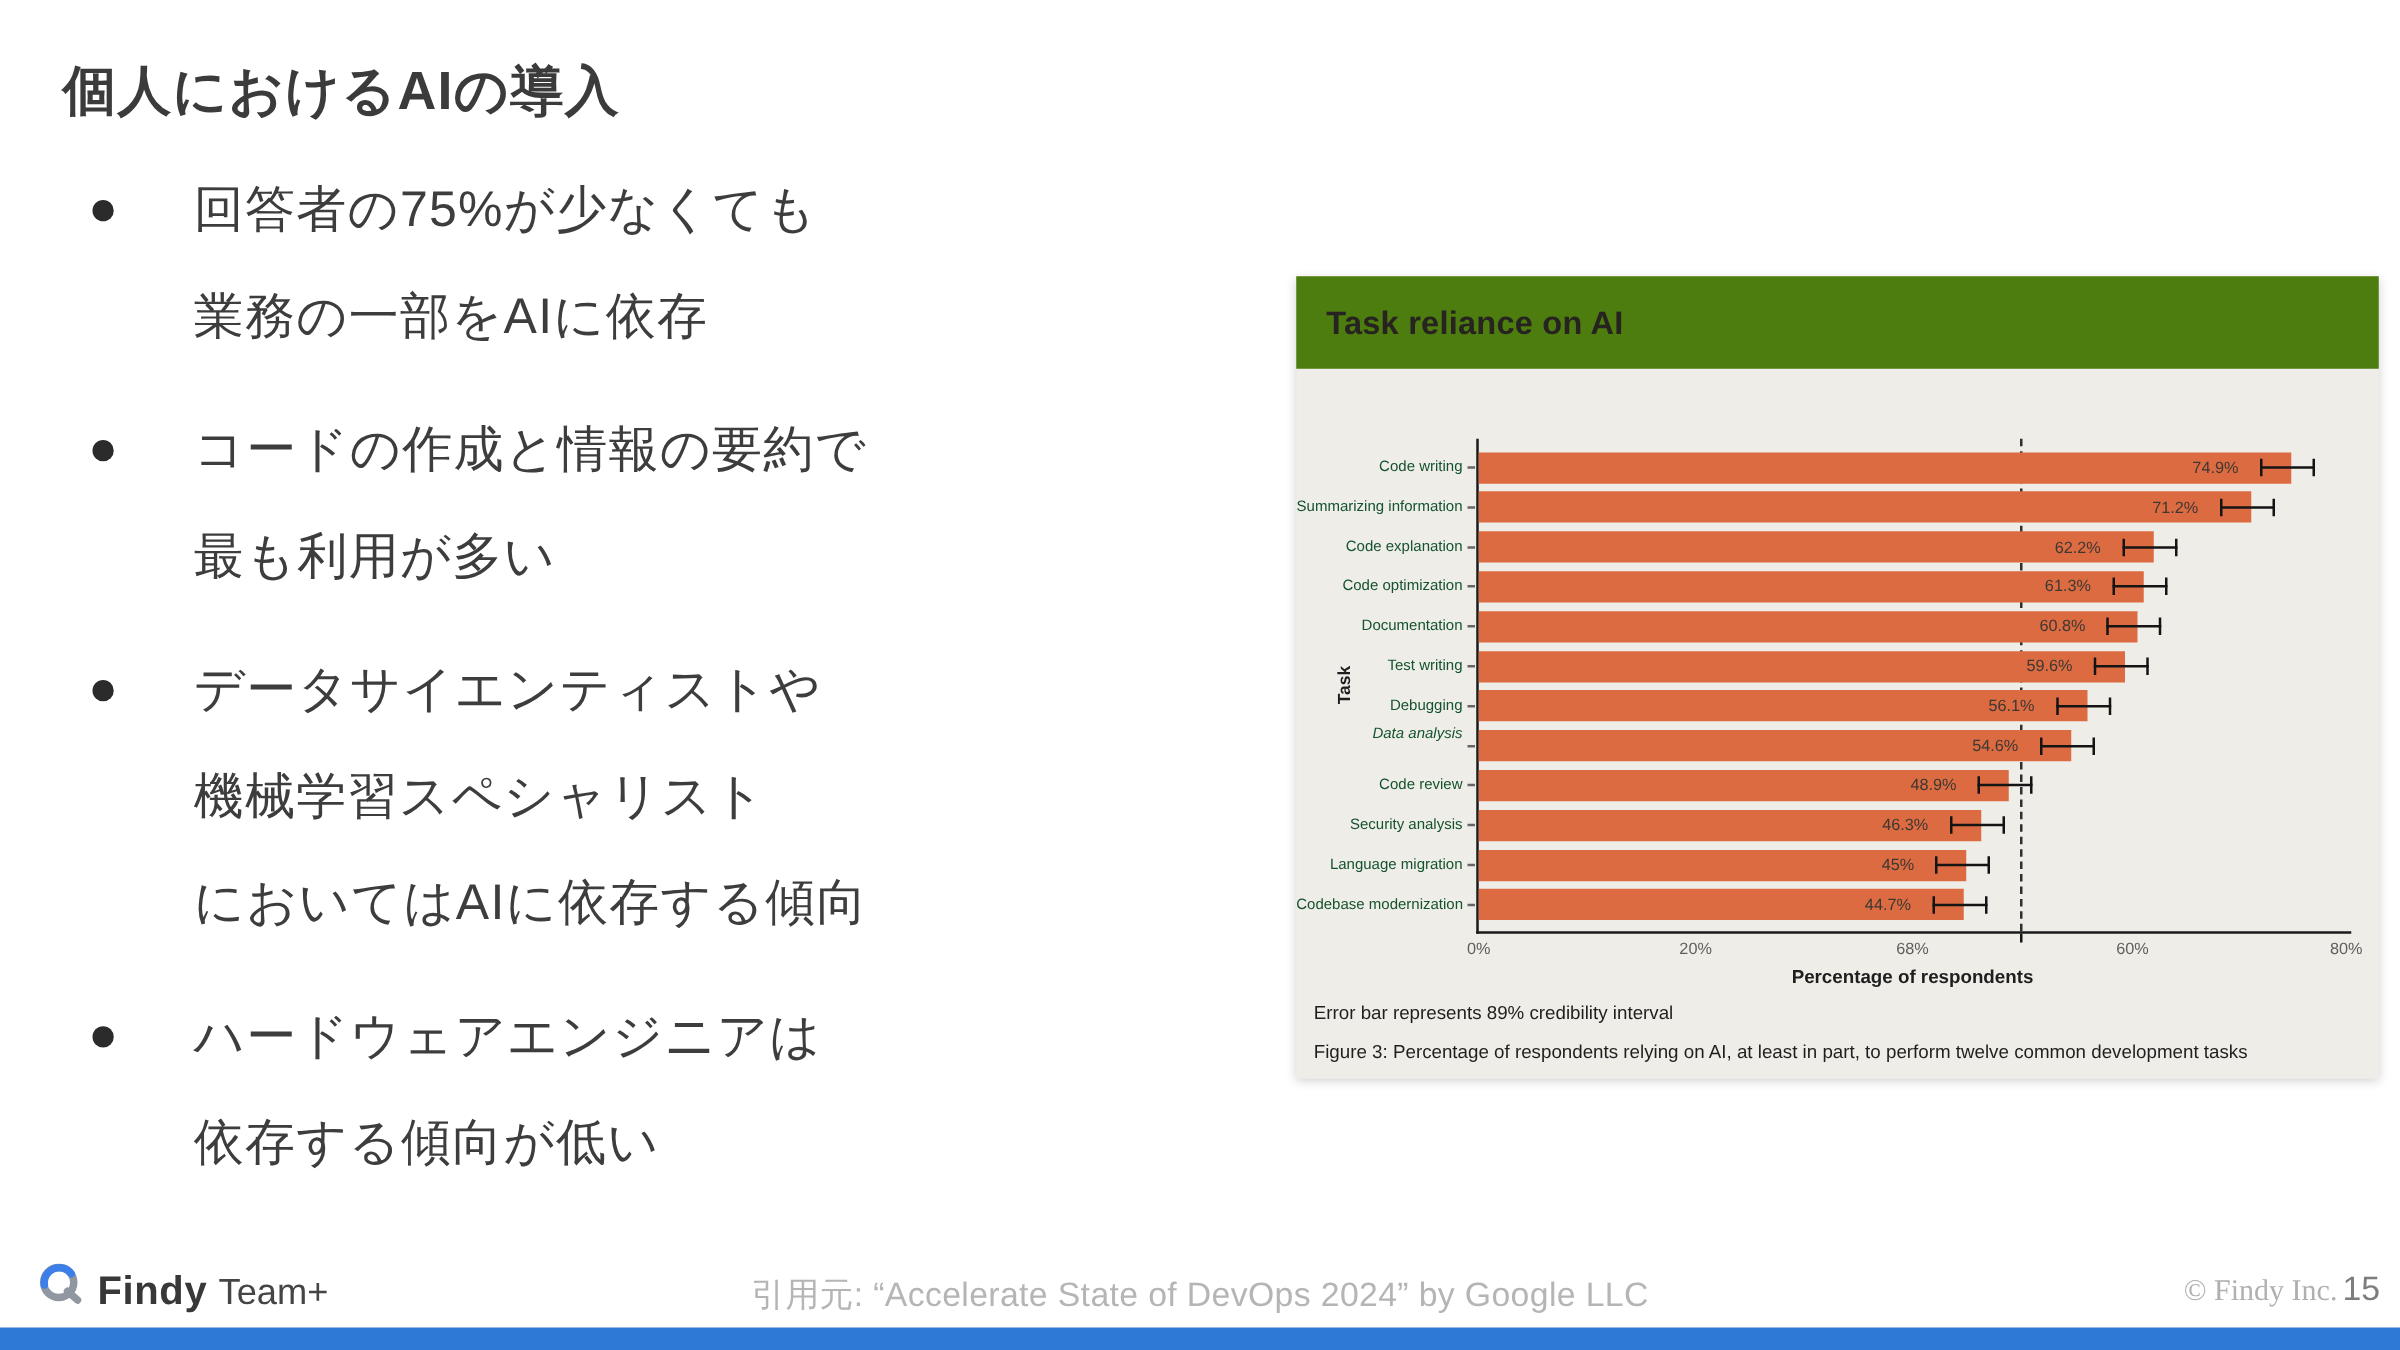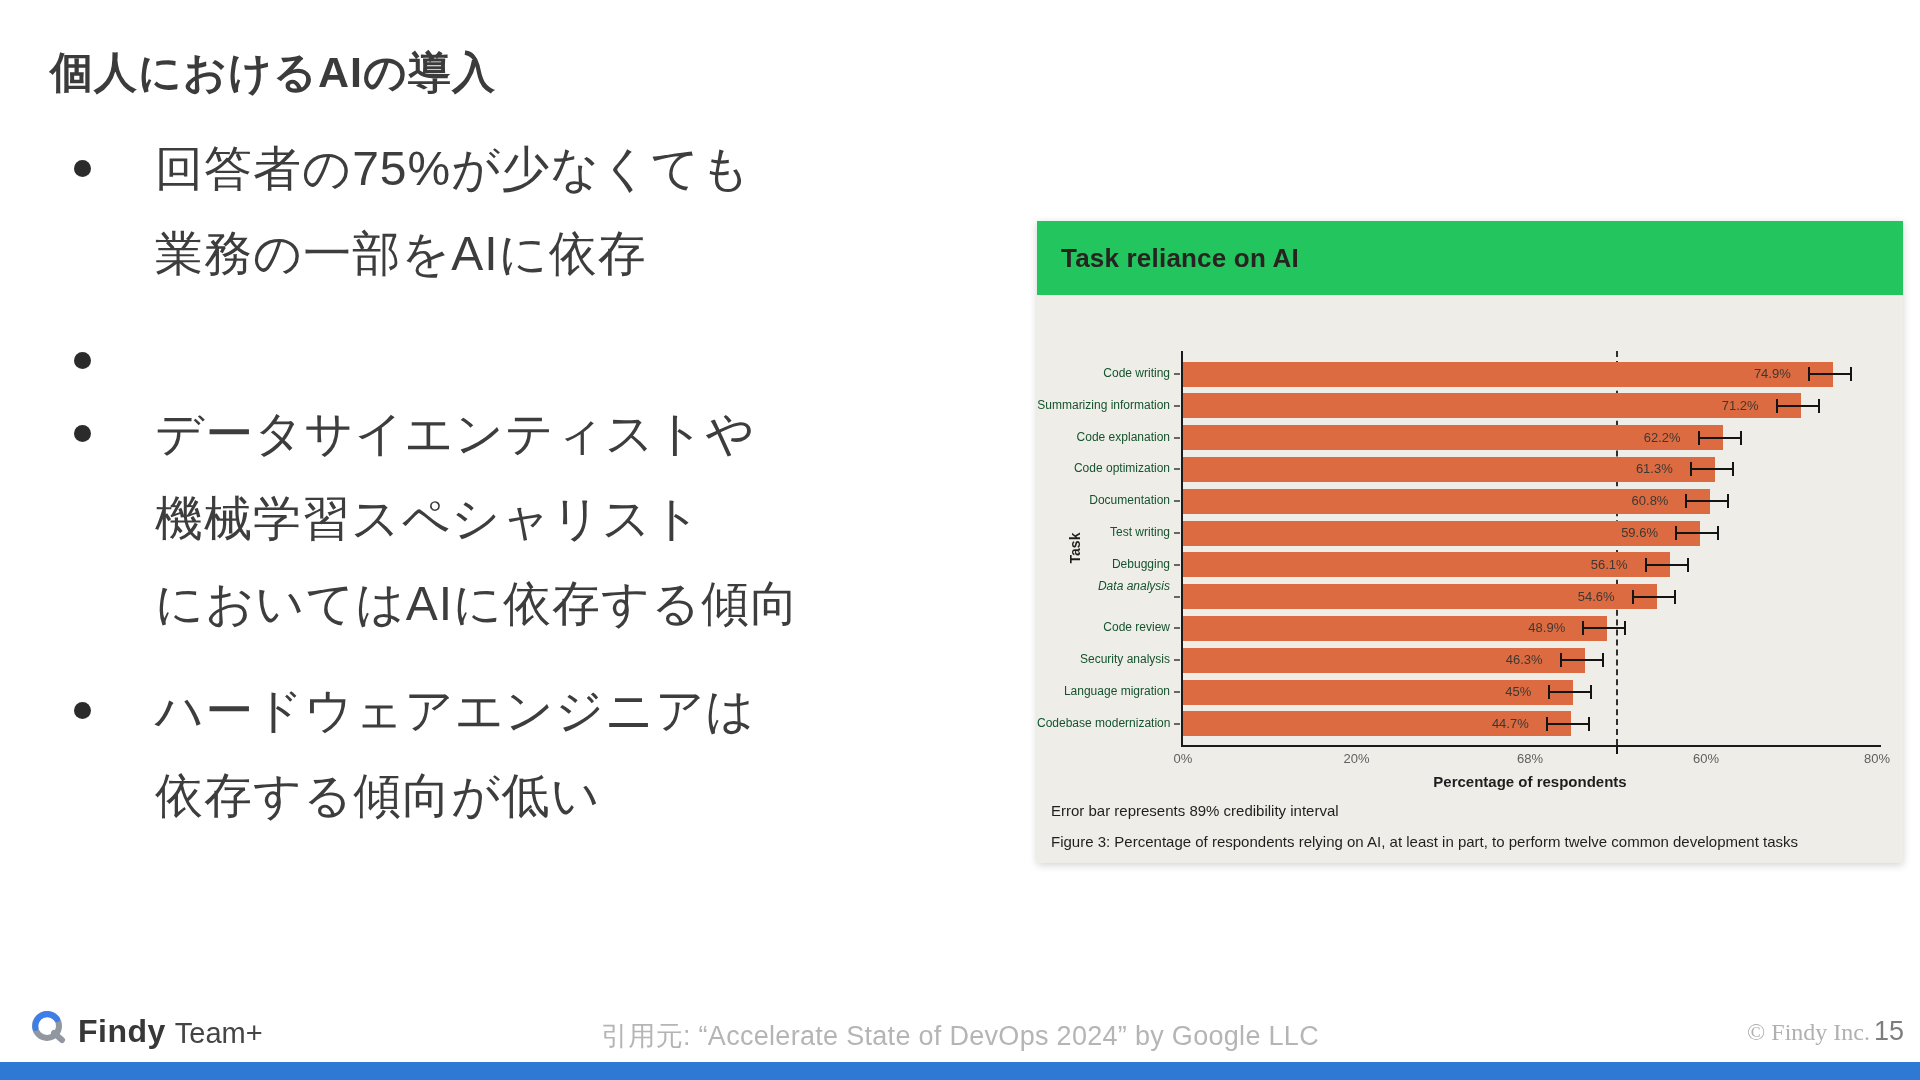--- a/index.html
+++ b/index.html
@@ -12,21 +12,21 @@
   .slide-title{
     position:absolute;left:50px;top:44px;
     font-size:43px;font-weight:700;color:#3b3b3b;letter-spacing:1px;
   }
   .bullet-list{position:absolute;left:60px;top:126px;width:920px;}
   .bullet{display:flex;margin-bottom:22px;}
   .dot{
     flex:0 0 17px;width:17px;height:17px;border-radius:50%;
     background:#2b2b2b;margin:34px 0 0 14px;
   }
-  .bullet-text{margin-left:64px;font-size:48px;line-height:85px;color:#3d3d3d;letter-spacing:1px;}
+  .bullet-text{margin-left:64px;font-size:40px;line-height:85px;color:#3d3d3d;letter-spacing:1px;}
   
   .chart-card{
     position:absolute;left:1037px;top:221px;width:866px;height:642px;
     background:#EFEDE8;box-shadow:0 2px 8px rgba(0,0,0,.18);
   }
   .chart-header{
     position:absolute;left:0;top:0;width:100%;height:74px;
     display:flex;align-items:center;
   }
   .chart-header .chart-title{
@@ -69,40 +69,44 @@
 <div class="bullet-list">
     <div class="bullet">
       <span class="dot"></span>
       <div class="bullet-text">
         <div>回答者の75%が少なくても</div>
         <div>業務の一部をAIに依存</div>
       </div>
     </div>
     <div class="bullet">
       <span class="dot"></span>
+      <div class="bullet-text">
+        <div>コードの作成と情報の要約で</div>
+        <div>最も利用が多い</div>
+      </div>
     </div>
     <div class="bullet">
       <span class="dot"></span>
       <div class="bullet-text">
         <div>データサイエンティストや</div>
         <div>機械学習スペシャリスト</div>
         <div>においてはAIに依存する傾向</div>
       </div>
     </div>
     <div class="bullet">
       <span class="dot"></span>
       <div class="bullet-text">
         <div>ハードウェアエンジニアは</div>
         <div>依存する傾向が低い</div>
       </div>
     </div>
   </div>
 
 <div class="chart-card" style="background: rgb(239, 237, 232);">
-  <div class="chart-header" style="background: #22c55e;">
+  <div class="chart-header" style="background: #4d7c0f;">
     <div class="chart-title">Task reliance on AI</div>
   </div>
   <div class="plot-area">
     <div class="ylabel" style="left:38px;top:253px;">Task</div>
     <div class="xlabel" style="left:493px;top:478px;">Percentage of respondents</div>
   <div class="ref-dashed" style="left: 578.75px; top: 56px; height: 394px;"></div>
       <div class="axis-v" style="left: 144px; top: 56px; width: 2px; height: 396px;"></div>
       <div class="axis-h" style="left: 144px; top: 450px; width: 700px; height: 2px;"></div>
       <div class="eb" style="left: 578.75px; top: 452px; width: 2px; height: 7px;"></div>
       <div class="cat-label" style="left: 0px; width: 133px; top: 71px;">Code writing</div>

